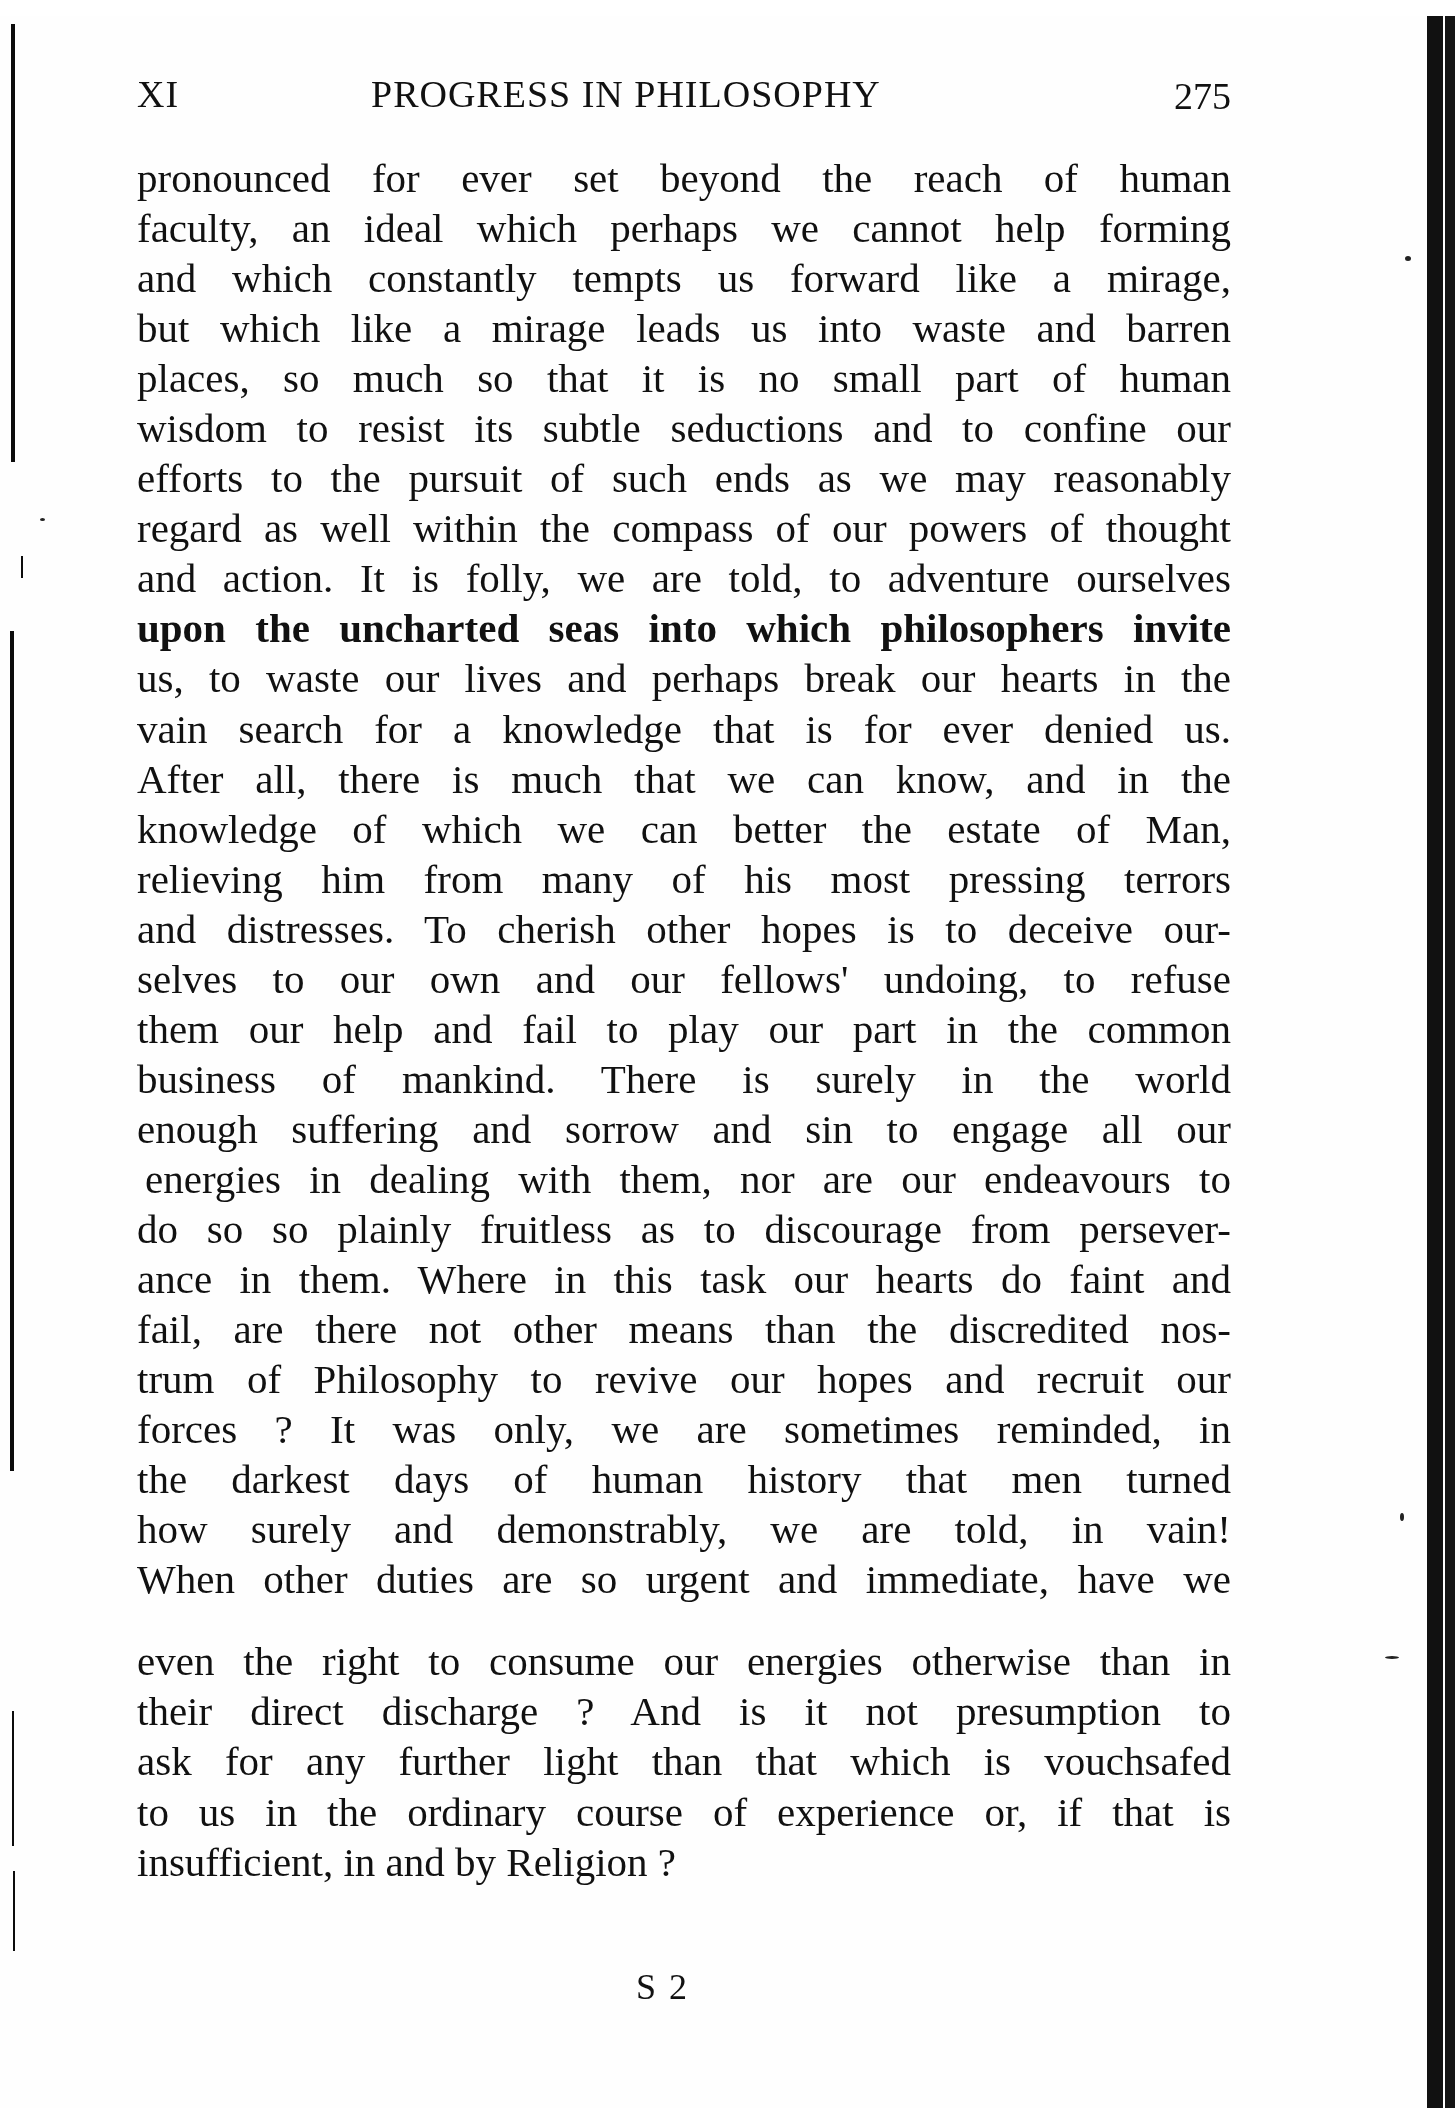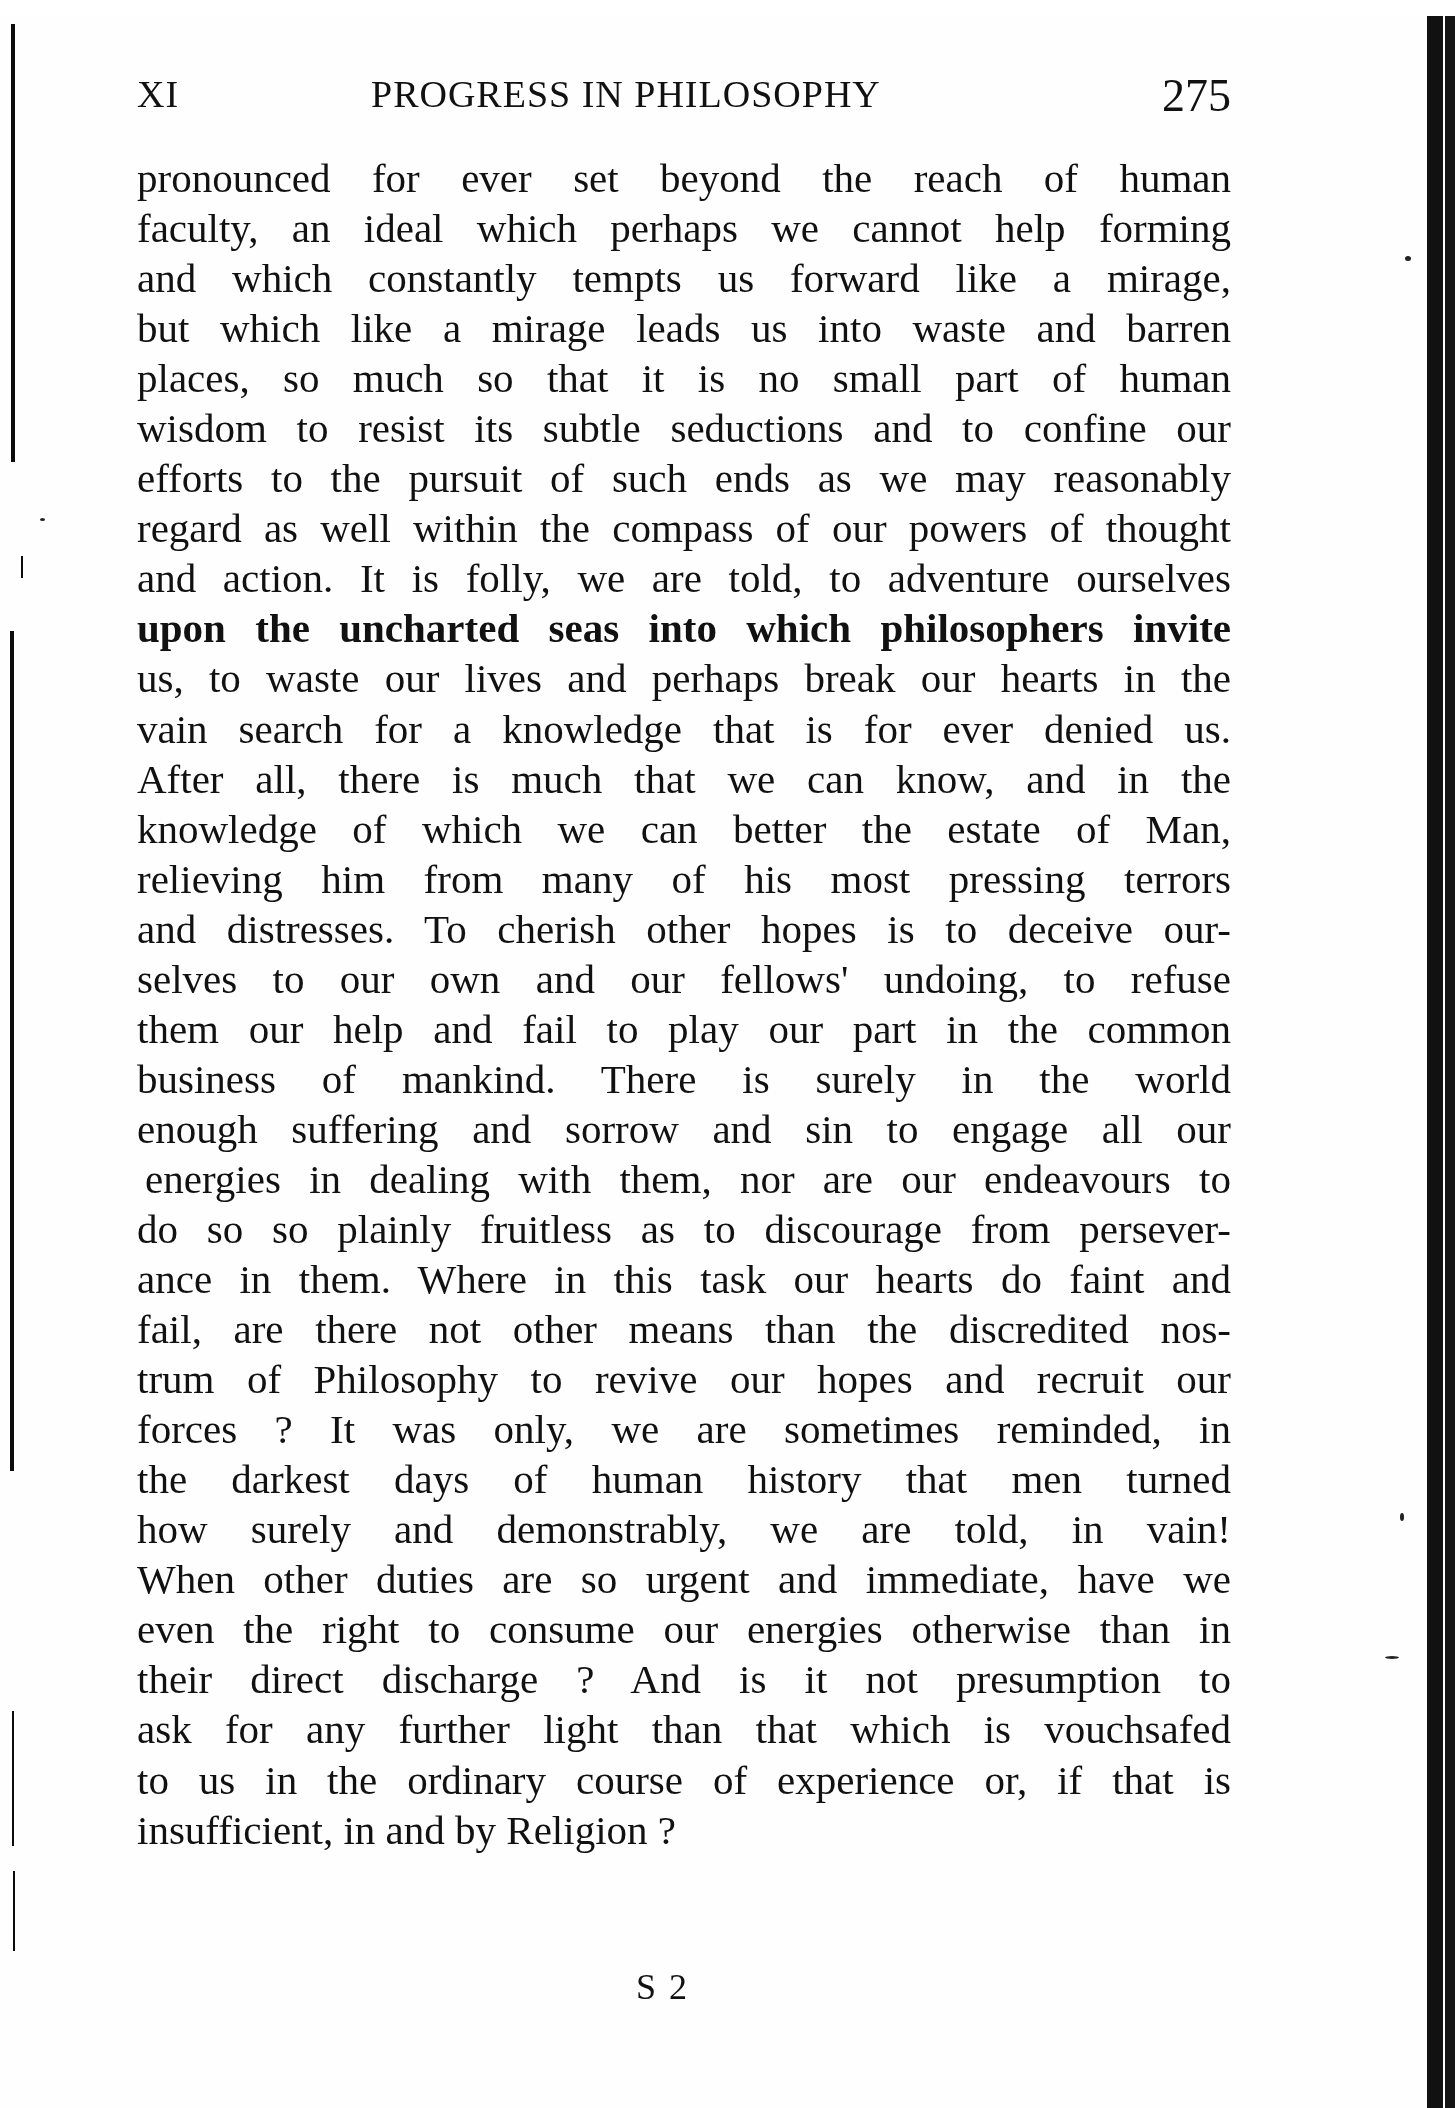--- a/index.html
+++ b/index.html
@@ -1,21 +1,21 @@
 <!DOCTYPE html>
 <html><head>
 <meta charset="utf-8">
 <style>
   html, body { margin:0; padding:0; background:#ffffff; }
   body { width:1455px; height:2108px; position:relative; overflow:hidden; font-family:"Liberation Serif", "DejaVu Serif", serif; color:#111111; }
   .page { position:absolute; left:0; top:16px; width:1455px; height:2108px; background:#fefefe; }
   .running-head { position:absolute; top:58px; left:137px; width:1094px; height:40px; font-size:38px; line-height:40px; }
   .rh-chapter { position:absolute; left:0; top:0; letter-spacing:1px; }
   .rh-title { position:absolute; left:234px; top:0; letter-spacing:1px; }
-  .rh-page { position:absolute; right:0; top:2px; font-size:46px; }
+  .rh-page { position:absolute; right:0; top:2px; font-size:38px; }
   .body-text { position:absolute; left:137px; top:137px; width:1094px; }
   .line { display:block; height:50.05px; line-height:50.05px; font-size:41px; text-align:justify; text-align-last:justify; white-space:nowrap; overflow:visible; }
   .line.last { text-align-last:left; }
   .signature { position:absolute; left:636px; top:1950px; font-size:36px; letter-spacing:2px; }
   .edge { position:absolute; background:#0c0c0c; }
   .speck { position:absolute; background:#222; border-radius:50%; }
 </style>
 </head>
 <body>
 
@@ -63,21 +63,21 @@
     <div class="line" style="white-space: normal;">enough suffering and sorrow and sin to engage all our</div>
     <div class="line" style="white-space: normal; margin-left: 8px;">energies in dealing with them, nor are our endeavours to</div>
     <div class="line" style="white-space: normal;">do so so plainly fruitless as to discourage from persever-</div>
     <div class="line" style="white-space: normal;">ance in them.  Where in this task our hearts do faint and</div>
     <div class="line" style="white-space: normal;">fail, are there not other means than the discredited nos-</div>
     <div class="line" style="white-space: normal;">trum of Philosophy to revive our hopes and recruit our</div>
     <div class="line" style="white-space: normal;">forces ?  It was only, we are sometimes reminded, in</div>
     <div class="line" style="white-space: normal;">the darkest days of human history that men turned</div>
     <div class="line" style="white-space: normal;">how surely and demonstrably, we are told, in vain!</div>
     <div class="line" style="white-space: normal;">When other duties are so urgent and immediate, have we</div>
-    <div class="line" style="white-space: normal;">even the right to consume our energies otherwise than in</div>
+    <div class="line" style="white-space: normal; margin-top: 32px;">even the right to consume our energies otherwise than in</div>
     <div class="line" style="white-space: normal;">their direct discharge ?  And is it not presumption to</div>
     <div class="line" style="white-space: normal;">ask for any further light than that which is vouchsafed</div>
     <div class="line" style="white-space: normal;">to us in the ordinary course of experience or, if that is</div>
     <div class="line last" style="white-space: normal;">insufficient, in and by Religion ?</div>
   </div>
 
   <div class="signature">S 2</div>
 </div>
 
 </body></html>

